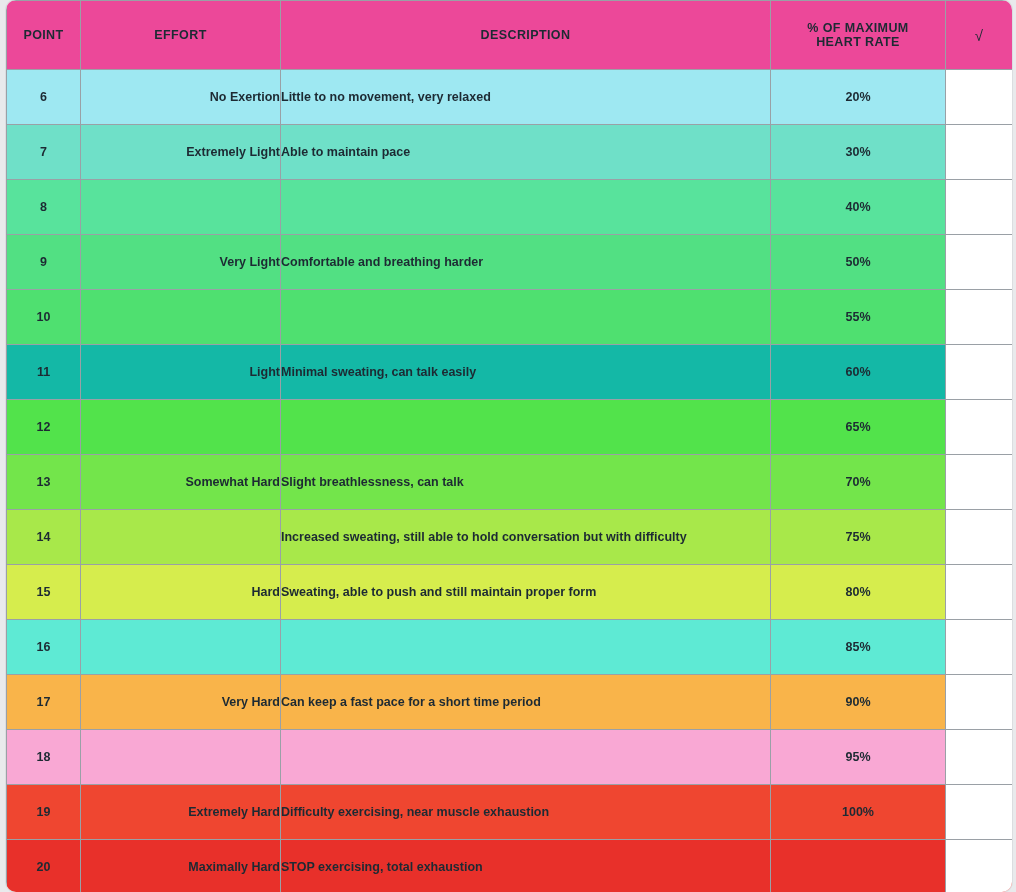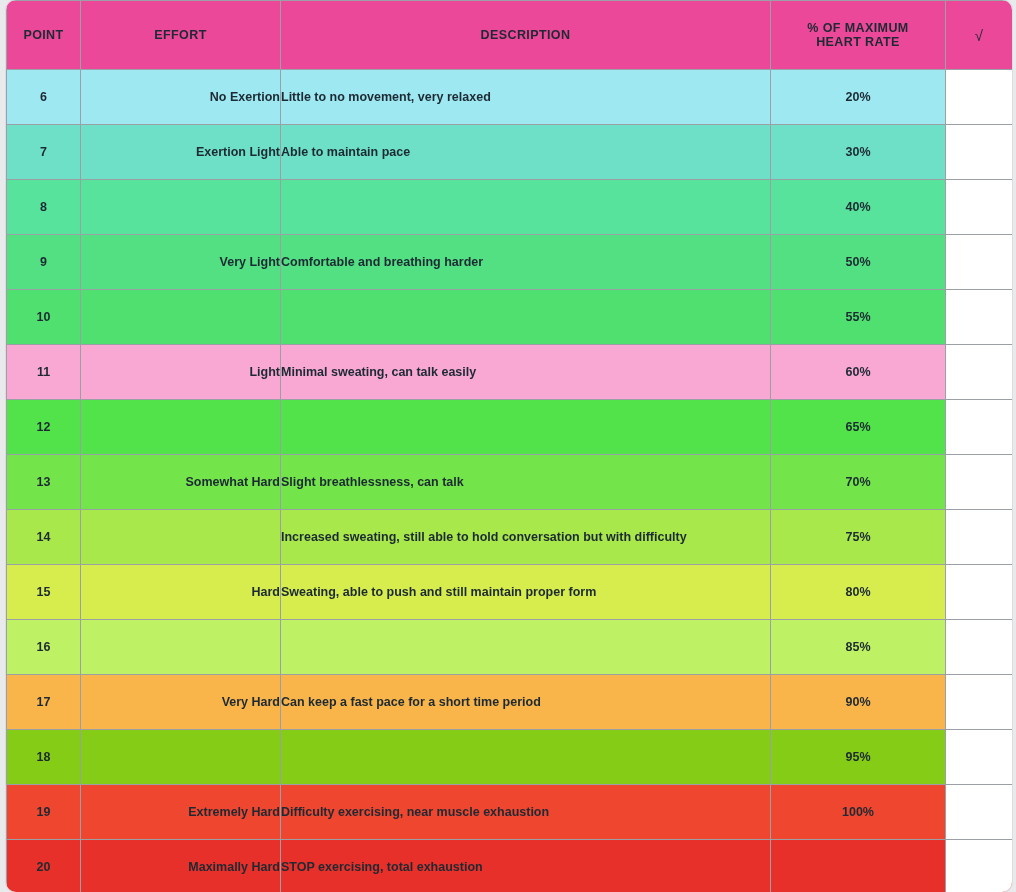--- a/index.html
+++ b/index.html
@@ -108,21 +108,21 @@
     <tbody id="rpe-body">
         <tr style="background: rgb(158, 232, 242);">
           <td class="point">6</td>
           <td class="effort">No Exertion</td>
           <td class="desc">Little to no movement, very relaxed</td>
           <td class="pct">20%</td>
           <td class="check"></td>
         </tr>
         <tr style="background: rgb(111, 224, 200);">
           <td class="point">7</td>
-          <td class="effort">Exertion Light</td>
+          <td class="effort">Extremely Light</td>
           <td class="desc">Able to maintain pace</td>
           <td class="pct">30%</td>
           <td class="check"></td>
         </tr>
         <tr style="background: rgb(88, 227, 156);">
           <td class="point">8</td>
           <td class="effort"></td>
           <td class="desc"></td>
           <td class="pct">40%</td>
           <td class="check"></td>
@@ -134,21 +134,21 @@
           <td class="pct">50%</td>
           <td class="check"></td>
         </tr>
         <tr style="background: rgb(79, 224, 112);">
           <td class="point">10</td>
           <td class="effort"></td>
           <td class="desc"></td>
           <td class="pct">55%</td>
           <td class="check"></td>
         </tr>
-        <tr style="background: #f9a8d4;">
+        <tr style="background: #14b8a6;">
           <td class="point">11</td>
           <td class="effort">Light</td>
           <td class="desc">Minimal sweating, can talk easily</td>
           <td class="pct">60%</td>
           <td class="check"></td>
         </tr>
         <tr style="background: rgb(82, 227, 75);">
           <td class="point">12</td>
           <td class="effort"></td>
           <td class="desc"></td>
@@ -169,35 +169,35 @@
           <td class="pct">75%</td>
           <td class="check"></td>
         </tr>
         <tr style="background: rgb(214, 237, 77); margin-left: 32px;">
           <td class="point">15</td>
           <td class="effort">Hard</td>
           <td class="desc">Sweating, able to push and still maintain proper form</td>
           <td class="pct">80%</td>
           <td class="check"></td>
         </tr>
-        <tr style="background: #bef264;">
+        <tr style="background: #5eead4;">
           <td class="point">16</td>
           <td class="effort"></td>
           <td class="desc"></td>
           <td class="pct">85%</td>
           <td class="check"></td>
         </tr>
         <tr style="background: rgb(249, 180, 74);">
           <td class="point">17</td>
           <td class="effort">Very Hard</td>
           <td class="desc">Can keep a fast pace for a short time period</td>
           <td class="pct">90%</td>
           <td class="check"></td>
         </tr>
-        <tr style="background: #84cc16;">
+        <tr style="background: #f9a8d4;">
           <td class="point">18</td>
           <td class="effort"></td>
           <td class="desc"></td>
           <td class="pct">95%</td>
           <td class="check"></td>
         </tr>
         <tr style="background: rgb(239, 70, 48);">
           <td class="point">19</td>
           <td class="effort">Extremely Hard</td>
           <td class="desc">Difficulty exercising, near muscle exhaustion</td>

